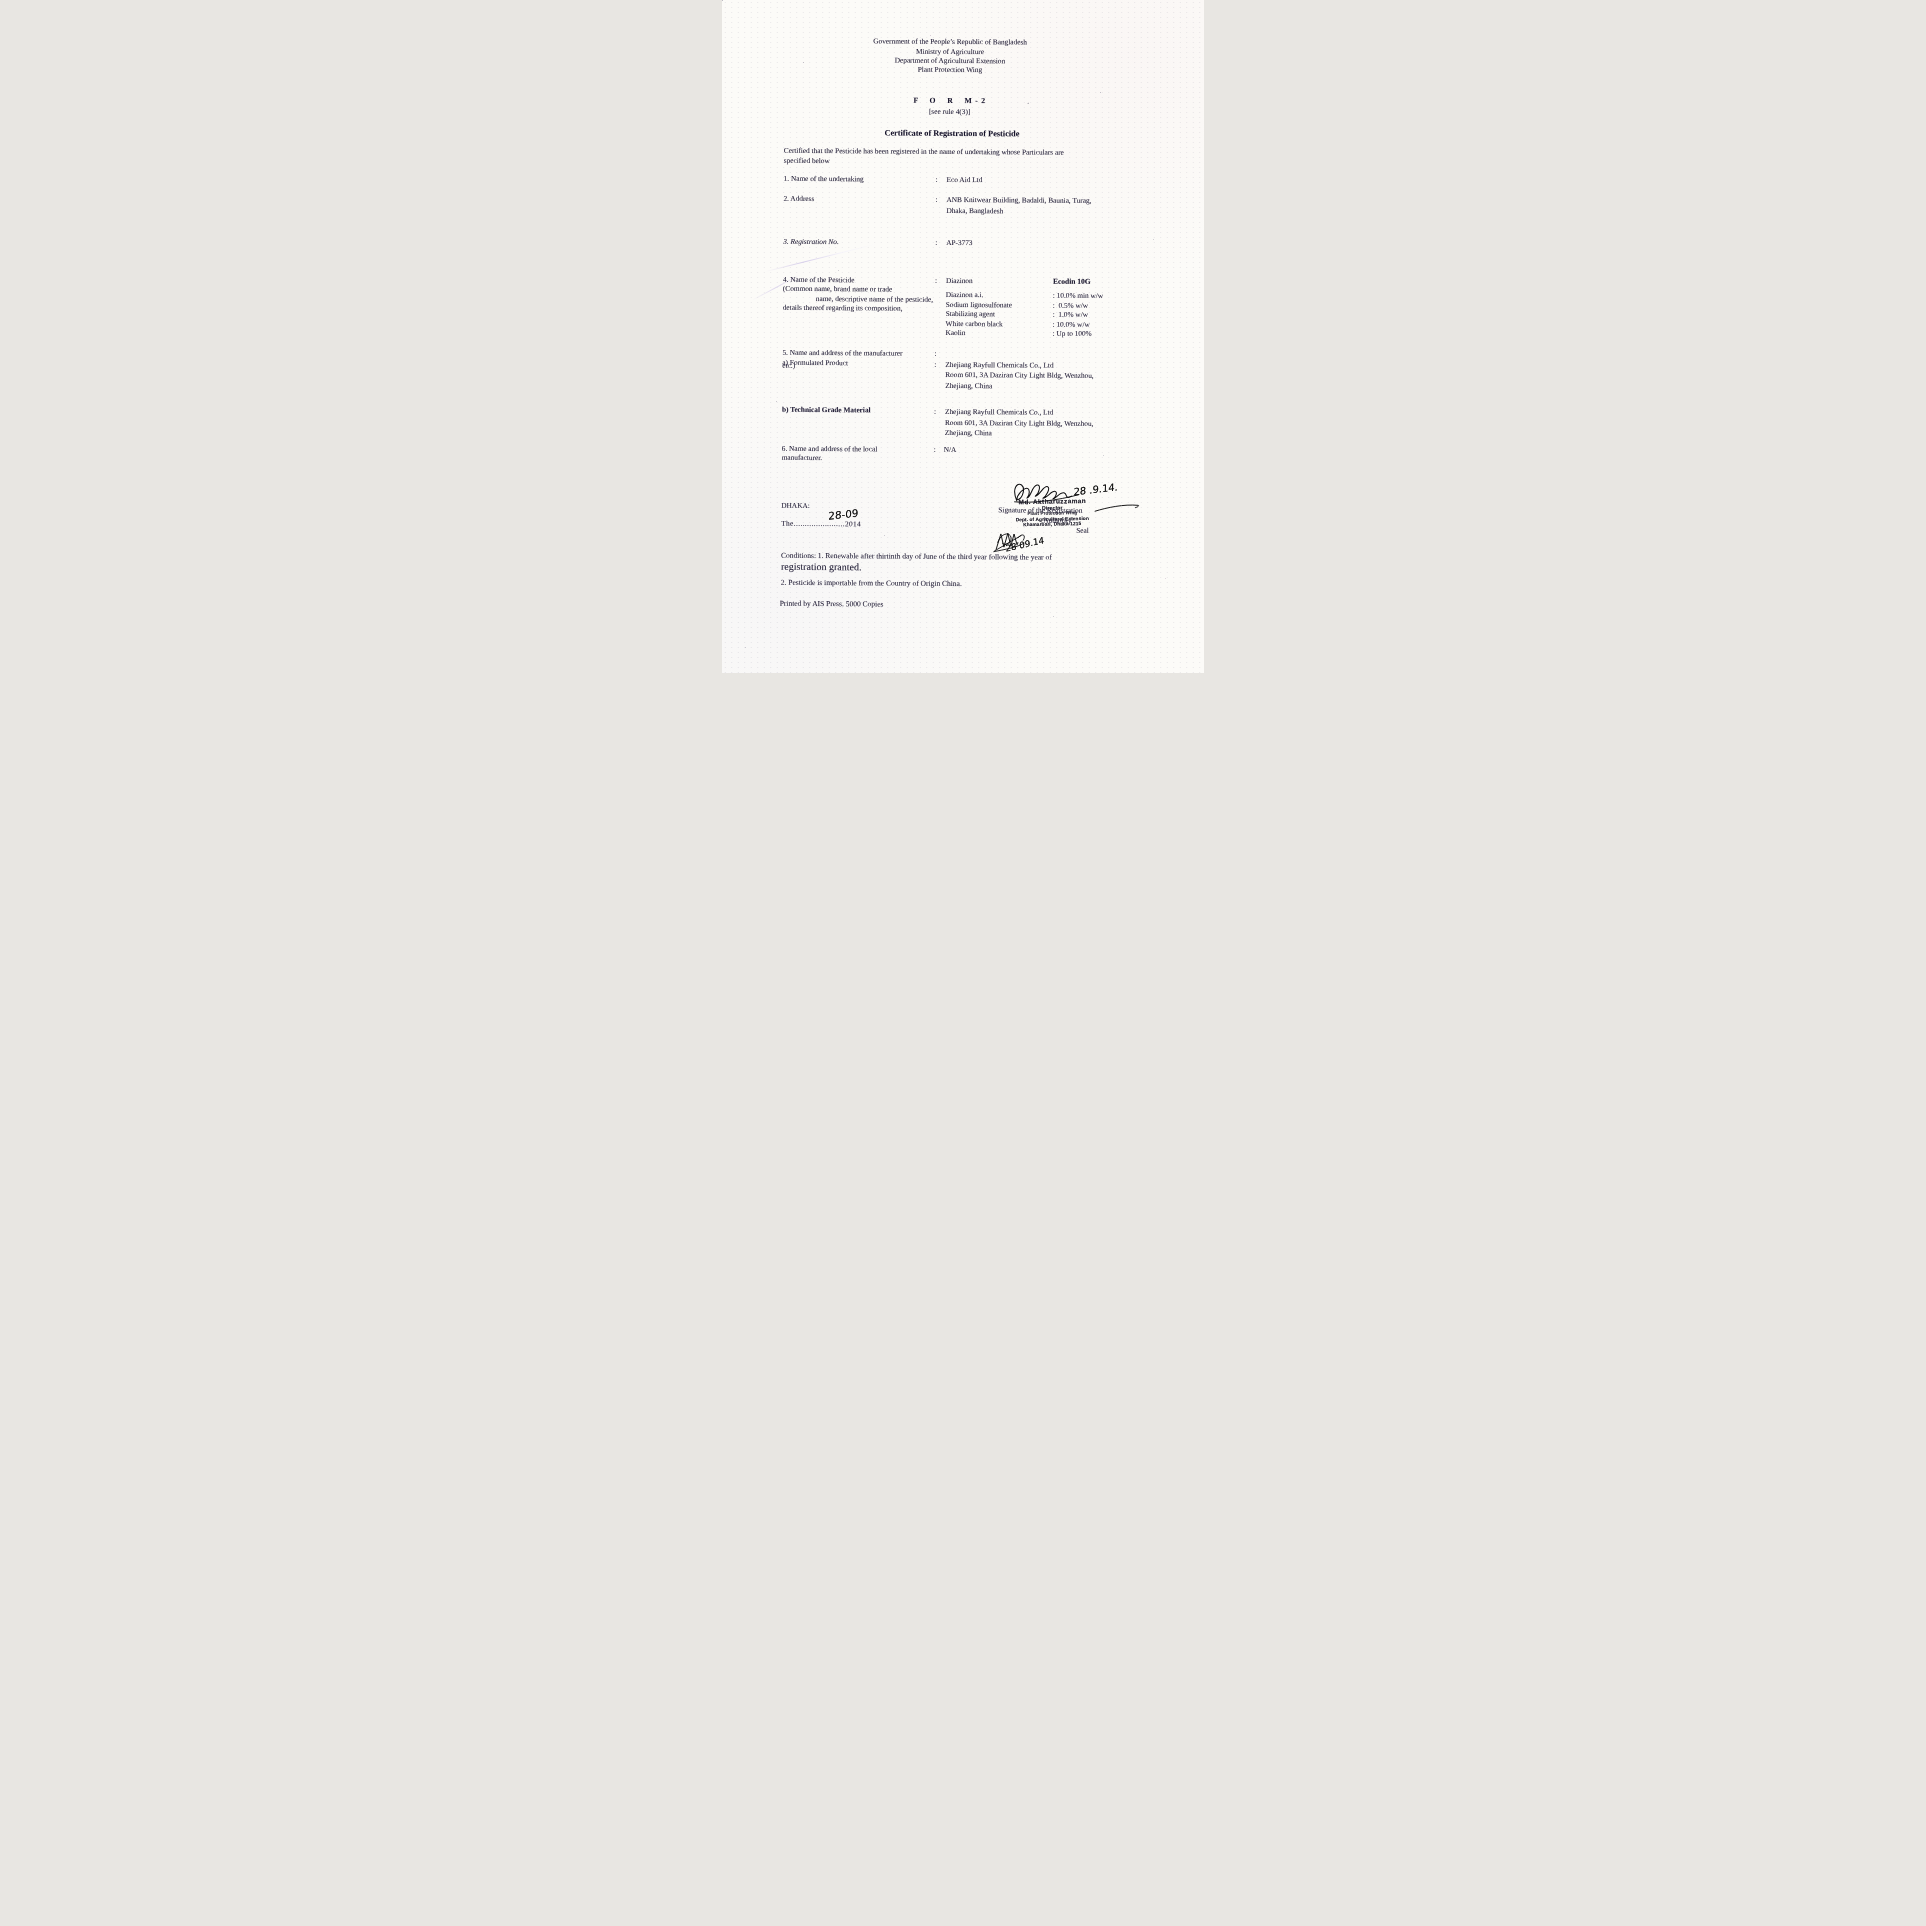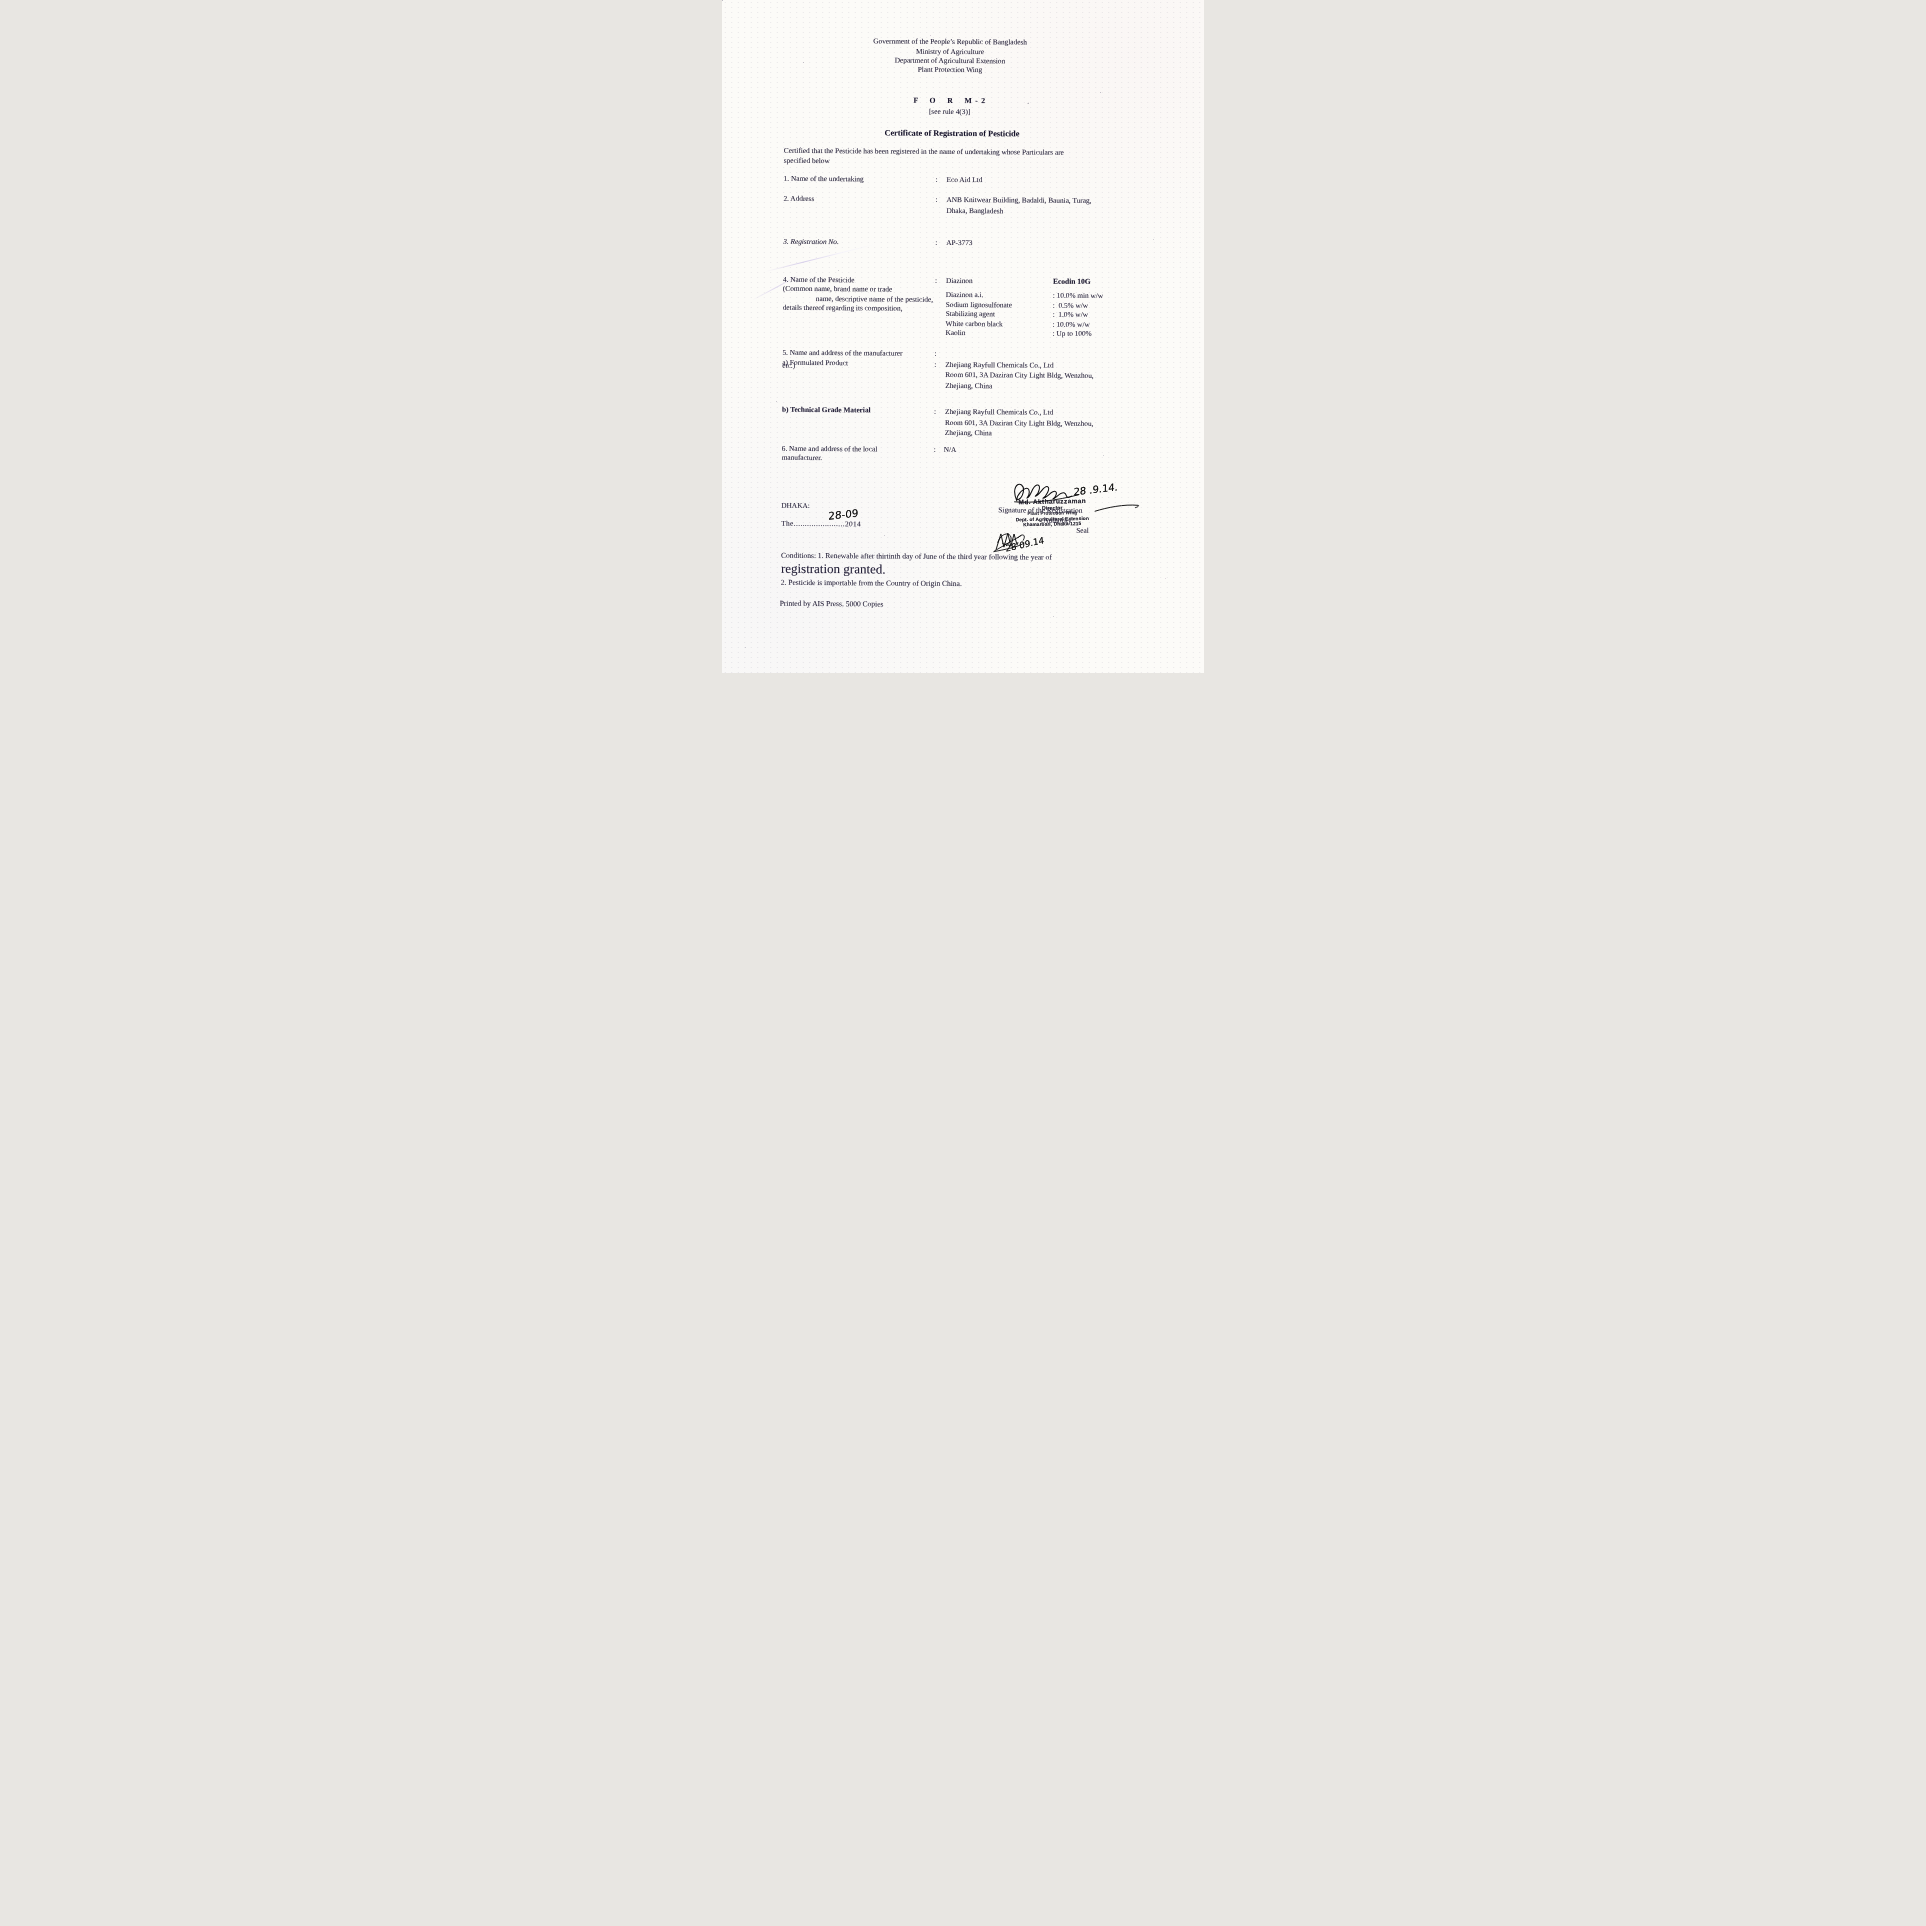--- a/index.html
+++ b/index.html
@@ -171,21 +171,21 @@
         <path d="M8,52 L20,12 L28,46 L38,10 L46,44 L54,12 L62,40" stroke-width="2.5"></path>
         <path d="M12,34 C20,10 42,6 46,20 C50,34 32,44 24,36" stroke-width="2.4"></path>
         <path d="M4,56 L72,16 M64,22 C76,8 86,14 78,28" stroke-width="2.3"></path>
         <path d="M2,58 C30,52 58,48 80,36" stroke-width="2.3"></path>
       </svg>
       <div class="t hand" style="left:285px; top:539px; font-size:8.9px; transform:rotate(-13deg) skewX(-8deg);">28’09.14</div>
     </div>
 
     <div>
       <div class="t" style="left:61px; top:552px; font-size:7.5px;">Conditions: 1. Renewable after thirtinth day of June of the third year following the year of</div>
-      <div class="t" style="left:61px; top:562px; font-size:13px;">registration granted.</div>
+      <div class="t" style="left:61px; top:562px; font-size:10px;">registration granted.</div>
       <div class="t" style="left:61px; top:579px; font-size:7.5px;">2. Pesticide is importable from the Country of Origin China.</div>
     </div>
 
     <div class="t" style="left:60px; top:600px; font-size:7.5px;">Printed by AIS Press. 5000 Copies</div>
 
   </div>
 </div>
 
 
 </body></html>

